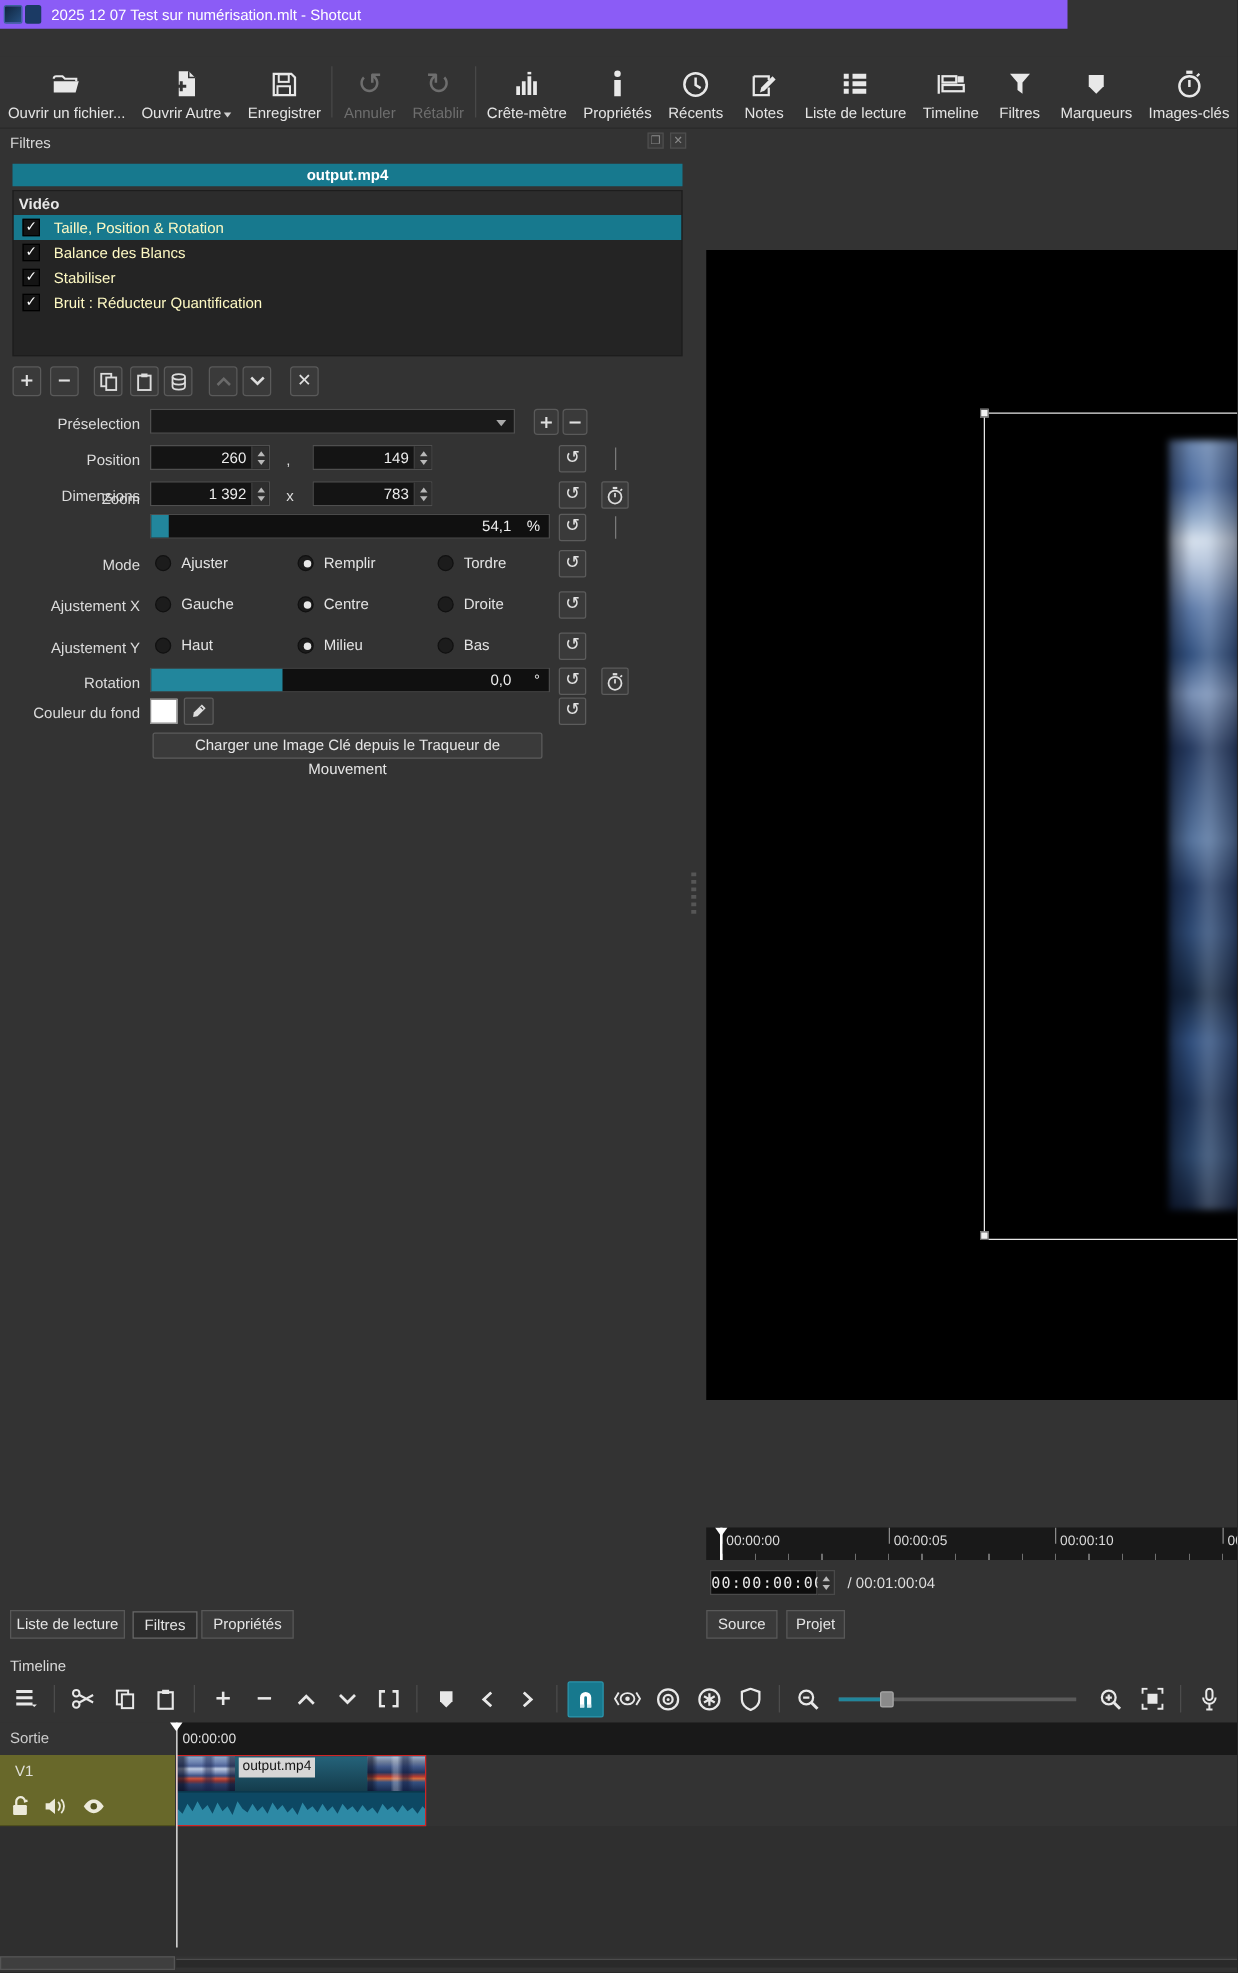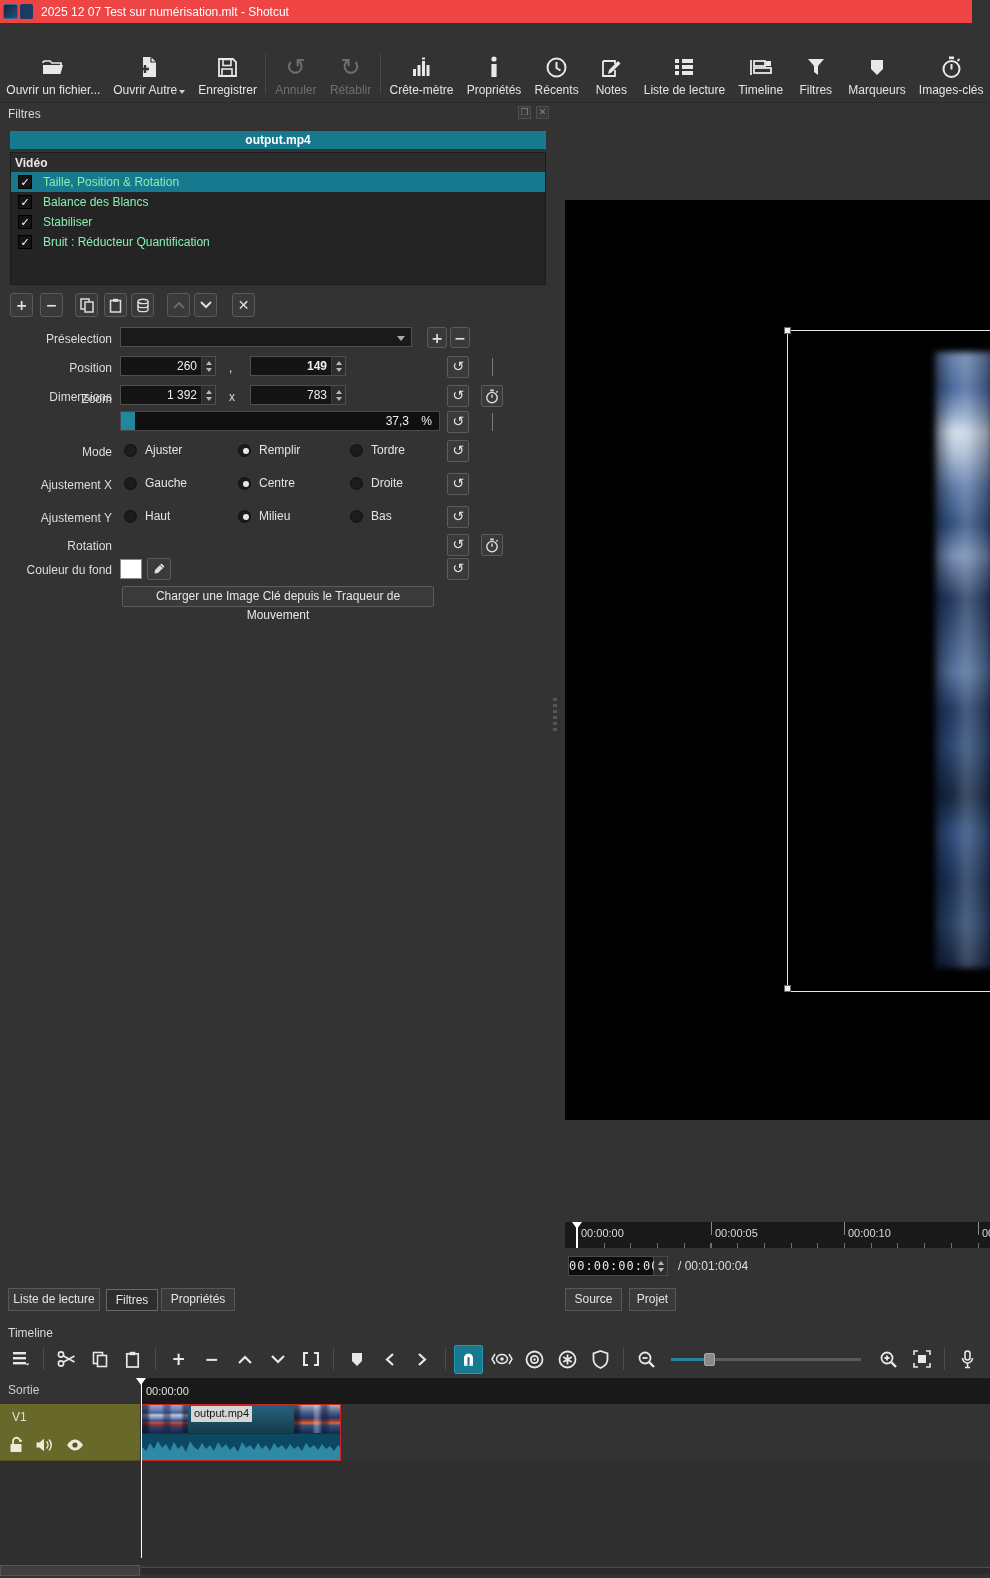--- a/index.html
+++ b/index.html
@@ -5,21 +5,21 @@
   * { margin:0; padding:0; box-sizing:border-box; }
   html,body { background:#222; }
   #app {
     position:relative; width:990px; height:1578px; overflow:hidden;
     background:#333333; font-family:"Liberation Sans", sans-serif;
     color:#e8e8e8; font-size:12px; -webkit-font-smoothing:antialiased;
   }
   .abs { position:absolute; }
 
   
-  .titlebar { left:0; top:0; width:972px; height:23px; background:#ef4444; display:flex; align-items:center; }
+  .titlebar { left:0; top:0; width:854px; height:23px; background:#8b5cf6; display:flex; align-items:center; }
   .appicon { width:15px; height:15px; margin-left:3px; background:linear-gradient(135deg,#10253f,#25507e); border:1px solid #39639b; border-radius:2px; }
   .appicon2 { width:13px; height:15px; margin-left:2px; background:#1b3a64; border-radius:2px; }
   .title-text { margin-left:8px; color:#ffffff; font-size:12px; }
 
   
   .menubar { left:0; top:23px; width:990px; height:22px; background:#2d2d2d; display:flex; align-items:center; border-bottom:1px solid #262626;}
   .menu-item { display:inline-block; padding:3px 11px; font-size:13px; color:#e6e6e6; }
   .menu-item::first-letter { text-decoration:underline; }
 
   
@@ -35,21 +35,21 @@
 
   
   .fp-title { left:8px; top:107px; font-size:12px; color:#d8d8d8; }
   .fp-winbtn { top:106px; width:13px; height:13px; border:1px solid #4e4e4e; background:#3a3a3a; color:#8a8a8a; font-size:9px; line-height:11px; text-align:center; }
   .clipbar { left:10px; top:131px; width:536px; height:18px; background:#17798e; color:#fff; font-weight:bold; text-align:center; line-height:18px; font-size:12px; }
   .flist { left:10px; top:152px; width:536px; height:133px; background:#242424; border:1px solid #1d1d1d; }
   .frow { position:relative; height:20px; display:flex; align-items:center; }
   .frow.header { background:#2c2c2c; font-weight:bold; padding-left:4px; height:19px;}
   .frow.sel { background:#17798e; }
   .fcheck { position:absolute; left:7px; top:3px; width:14px; height:14px; background:#141414; border:1px solid #000; color:#fff; font-size:11px; line-height:13px; text-align:center; }
-  .fname { margin-left:32px; font-size:12px; color:#86efac; }
+  .fname { margin-left:32px; font-size:12px; color:#fef9c3; }
 
   .act-btn { top:293px; width:23px; height:24px; background:#3a3a3a; border:1px solid #5a5a5a; border-radius:3px; color:#e0e0e0; display:flex; align-items:center; justify-content:center; font-size:14px; font-weight:bold; font-family:"DejaVu Sans",sans-serif; }
   .act-btn.dis { color:#6a6a6a; }
   .flabel { position:absolute; left:0; width:112px; text-align:right; color:#dcdcdc; font-size:12px; }
 
   .spin { position:absolute; height:20px; background:#141414; border:1px solid #4f4f4f; display:flex; }
   .spin .val { flex:1; text-align:right; padding:2px 4px 0 0; font-size:12px; color:#eee; }
   .spin .arrows { width:14px; border-left:1px solid #3c3c3c; background:#2e2e2e; display:flex; flex-direction:column; align-items:center; justify-content:center; gap:3px; }
   .arr-up { width:0;height:0;border-left:3px solid transparent;border-right:3px solid transparent;border-bottom:4px solid #b8b8b8; }
   .arr-dn { width:0;height:0;border-left:3px solid transparent;border-right:3px solid transparent;border-top:4px solid #b8b8b8; }
@@ -367,21 +367,21 @@
 
   <div class="abs flabel" style="top:361px;">Position</div>
   <div class="abs spin" style="left:120px; top:356px; width:96px;">
     <span class="val">260</span>
     <span class="arrows">
         <i class="arr-up"></i>
         <i class="arr-dn"></i>
       </span>
   </div>
   <div class="abs" style="left:229px; top:361px; color:#ddd;">,</div>
-  <div class="abs spin" style="left:250px; top:356px; width:96px;font-weight:bold;">
+  <div class="abs spin" style="left:250px; top:356px; width:96px;">
     <span class="val">149</span>
     <span class="arrows">
         <i class="arr-up"></i>
         <i class="arr-dn"></i>
       </span>
   </div>
   <div class="abs reset-btn" style="left:447px; top:356px;">↺</div>
   <div class="abs kf-line" style="left:492px; top:358px;"></div>
 
   <div class="abs flabel" style="top:390px;">Dimensions</div>
@@ -406,21 +406,21 @@
         <rect x="5.2" y="0.5" width="3.6" height="1.8" fill="#ddd"></rect>
         <circle cx="7" cy="8.6" r="5.2" fill="none" stroke="#ddd" stroke-width="1.4"></circle>
         <path d="M7 5.4v3.4" stroke="#ddd" stroke-width="1.4"></path>
         <path d="M11.3 3.6l1.3-1.3" stroke="#ddd" stroke-width="1.4"></path>
       </svg>
   </div>
 
   <div class="abs flabel" style="top:392px;">Zoom</div>
   <div class="abs slider" style="top:411px;">
     <span class="fill" style="width:14px;"></span>
-    <span class="sval">37,3</span>
+    <span class="sval">54,1</span>
     <span class="sunit">%</span>
   </div>
   <div class="abs reset-btn" style="left:447px; top:411px;">↺</div>
   <div class="abs kf-line" style="left:492px; top:413px;"></div>
 
   <div class="abs flabel" style="top:445px;">Mode</div>
   <div class="abs radio" style="left:124px; top:443px;">
     <span class="rdot"></span>
       <span class="rtext">Ajuster</span>
   </div>
@@ -458,20 +458,25 @@
     <span class="rdot on"></span>
       <span class="rtext">Milieu</span>
   </div>
   <div class="abs radio" style="left:350px; top:509px;">
     <span class="rdot"></span>
       <span class="rtext">Bas</span>
   </div>
   <div class="abs reset-btn" style="left:447px; top:506px;">↺</div>
 
   <div class="abs flabel" style="top:539px;">Rotation</div>
+  <div class="abs slider" style="top:534px;">
+    <span class="fill" style="width:105px;"></span>
+    <span class="sval">0,0</span>
+    <span class="sunit">°</span>
+  </div>
   <div class="abs reset-btn" style="left:447px; top:534px;">↺</div>
   <div class="abs kf-btn" style="left:481px; top:534px;">
     <svg width="14" height="15" viewBox="0 0 14 15">
         <rect x="5.2" y="0.5" width="3.6" height="1.8" fill="#ddd"></rect>
         <circle cx="7" cy="8.6" r="5.2" fill="none" stroke="#ddd" stroke-width="1.4"></circle>
         <path d="M7 5.4v3.4" stroke="#ddd" stroke-width="1.4"></path>
         <path d="M11.3 3.6l1.3-1.3" stroke="#ddd" stroke-width="1.4"></path>
       </svg>
   </div>
 

